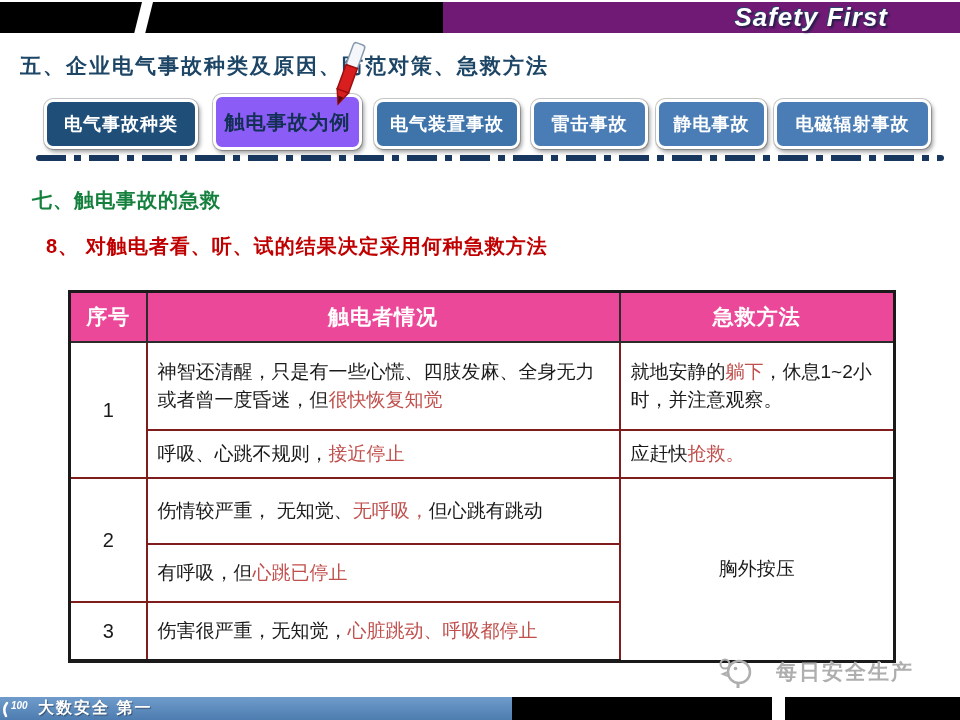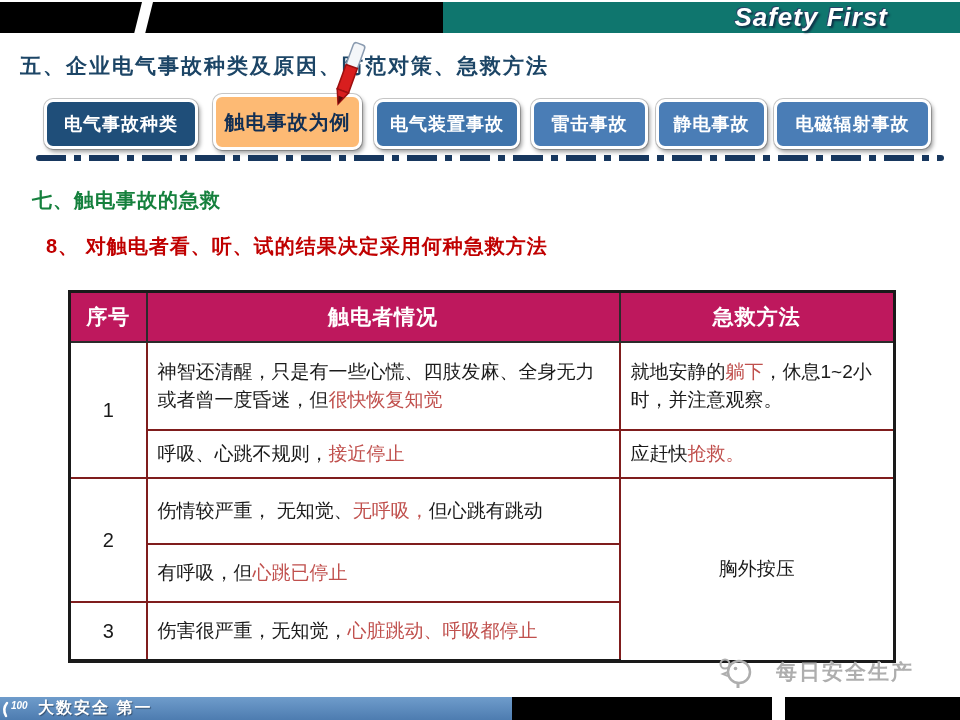--- a/index.html
+++ b/index.html
@@ -1,38 +1,38 @@
 <!DOCTYPE html>
 <html><head>
 <meta charset="utf-8">
 <style>
   html,body{margin:0;padding:0;background:#e9e9e9;font-family:"Liberation Sans",sans-serif;}
   .slide{position:relative;width:960px;height:720px;background:#ffffff;overflow:hidden;margin:0 auto;}
 
   
-  .topbar{position:absolute;top:2px;left:0;width:960px;height:31px;background:#0f766e;}
+  .topbar{position:absolute;top:2px;left:0;width:960px;height:31px;background:#701a75;}
   .topbar-black{position:absolute;top:0;left:0;width:443px;height:31px;background:#000;}
   .topbar-slash{position:absolute;top:-2px;left:138px;width:11px;height:36px;background:#fff;transform:skewX(-14deg);}
   .banner-text{position:absolute;top:0;right:72px;height:31px;line-height:31px;
     color:#fff;font-size:26px;font-weight:bold;font-style:italic;letter-spacing:1px;
     text-shadow:-1px -1px 0 #2b4469, 2px 2px 2px rgba(15,30,60,.75);}
 
   
   .slide-title{position:absolute;top:52px;left:20px;margin:0;width:600px;
     font-family:"DejaVu Serif","Liberation Serif",serif;
     font-size:21px;font-weight:bold;color:#1c4566;letter-spacing:2px;}
   .pen{position:absolute;left:330px;top:40px;width:38px;height:68px;z-index:5;}
 
   
   .navbtn{position:absolute;top:99px;height:50px;border-radius:9px;border:3px solid #fff;
     box-sizing:border-box;display:flex;align-items:center;justify-content:center;
     color:#fff;font-size:18px;font-weight:bold;letter-spacing:1px;
     box-shadow:2px 3px 4px rgba(0,0,0,.38), 0 0 0 1px #c9c9c9;cursor:pointer;}
   .navbtn-dark{left:44px;width:154px;background:#1f4e79;}
-  .navbtn-active{left:213px;top:94px;height:56px;width:149px;background:#fdba74;
+  .navbtn-active{left:213px;top:94px;height:56px;width:149px;background:#8b5cf6;
     color:#122f54;font-size:20px;}
   .navbtn-b3{left:374px;width:146px;background:#3f74ab;}
   .navbtn-b4{left:531px;width:117px;background:#4a7db6;}
   .navbtn-b5{left:656px;width:111px;background:#4a7db6;}
   .navbtn-b6{left:774px;width:157px;background:#4a7db6;}
 
   
   .dashline{position:absolute;top:155px;left:36px;width:908px;height:6px;
     background:repeating-linear-gradient(90deg,#17375e 0 30px,transparent 30px 38px,#17375e 38px 45px,transparent 45px 53px);
     border-radius:3px;}
@@ -40,21 +40,21 @@
   
   .section-heading{position:absolute;top:183px;left:28px;margin:4px;
     font-size:20px;font-weight:bold;color:#15803d;letter-spacing:1px;}
   .subsection-heading{position:absolute;top:233px;left:46px;margin:0;
     font-size:20px;font-weight:bold;color:#c00000;letter-spacing:1px;}
 
   
   .aid-table{position:absolute;top:290px;left:68px;width:825px;
     border-collapse:collapse;table-layout:fixed;border:3px solid #1a1a1a;}
   .aid-table col.c1{width:77px;} .aid-table col.c2{width:473px;} .aid-table col.c3{width:275px;}
-  .aid-table th{background:#be185d;color:#fff;font-size:21px;font-weight:bold;
+  .aid-table th{background:#ec4899;color:#fff;font-size:21px;font-weight:bold;
     height:46px;text-align:center;border:2px solid #2b2b2b;letter-spacing:1px;}
   .aid-table td{border:2px solid #7f1d1d;font-size:19px;color:#1a1a1a;
     padding:6px 10px;vertical-align:middle;line-height:1.45;background:#fff;}
   .aid-table td.c-no{text-align:center;font-size:20px;}
   .aid-table td.c-center{text-align:center;}
   .aid-table tr.h86 td{height:74px;} .aid-table tr.h46 td{height:34px;margin-left:20px;}
   .aid-table tr.h64 td{height:52px;} .aid-table tr.h56 td{height:44px;}
   .aid-table .red{color:#c0504d;}
   .aid-table tr.last td{border-bottom:4px solid #1a1a1a;}
 

